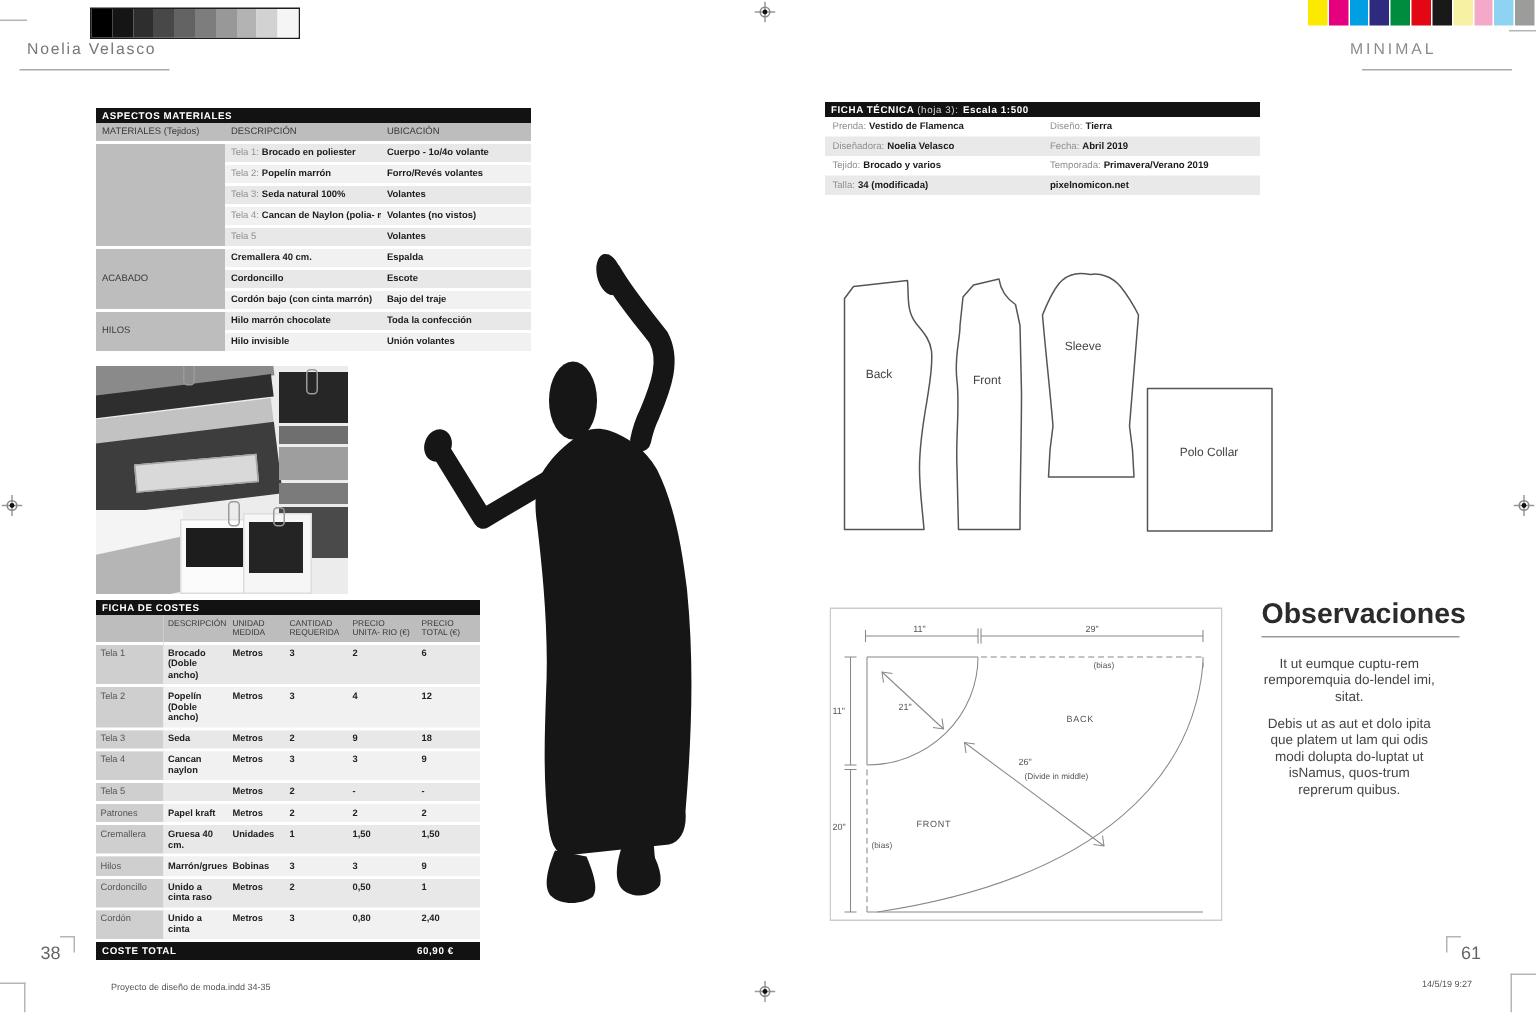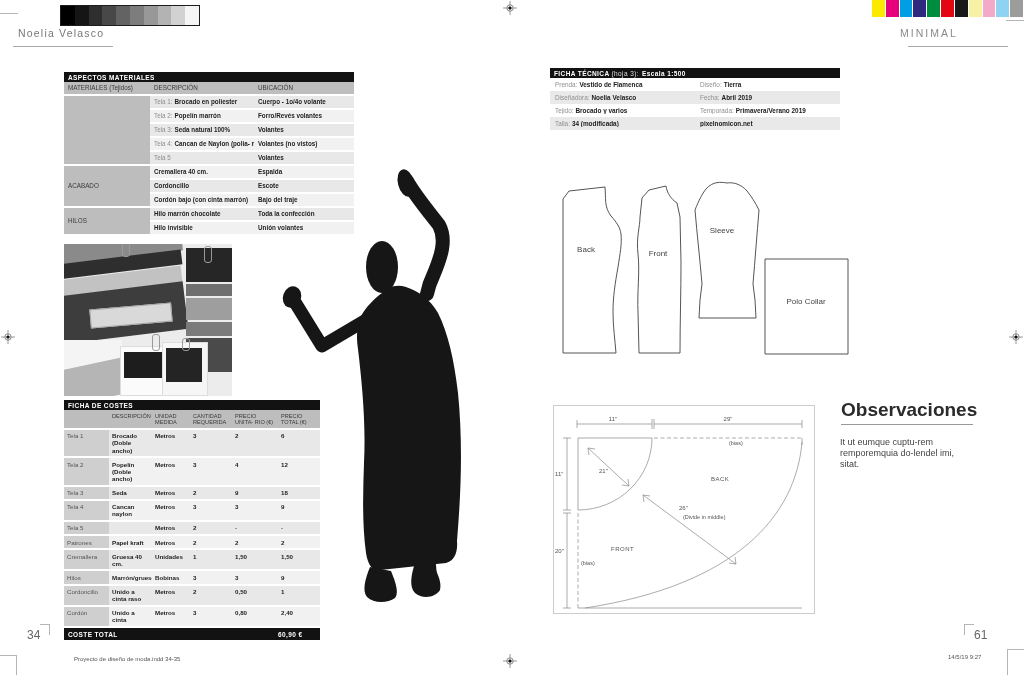--- a/index.html
+++ b/index.html
@@ -66,21 +66,21 @@
   .s11{left:0;top:96px;width:58px;height:56px;background:#f4f4f4}
   .s11b{left:-6px;top:120px;width:70px;height:36px;background:#b5b5b5;transform:rotate(-12deg)}
   .s12{left:56px;top:102px;width:46px;height:48px;background:#fbfbfb;border:1px solid #ddd}
   .s13{left:60px;top:108px;width:38px;height:26px;background:#1d1d1d}
   .s14{left:98px;top:98px;width:44px;height:52px;background:#f6f6f6;border:1px solid #ddd}
   .s15{left:102px;top:104px;width:36px;height:34px;background:#242424}
   .clip{position:absolute;width:6px;height:15px;border:1.5px solid #9a9a9a;border-radius:3px}
 
   
   .obs-title{left:841px;top:399px;font-size:19px;font-weight:bold;color:#2b2b2b}
-  #obs-text{left:840px;top:437px;width:119px;text-align:left}
+  #obs-text{left:840px;top:437px;width:119px;text-align:center}
   .obs-p{margin:0 0 8px 0;font-size:9px;line-height:1.2;color:#444}
 
   
   .pagenum{font-size:12px;color:#666}
   .footnote{font-size:6px;color:#555}
 </style>
 </head>
 <body>
 
 <div id="grayscale-bar" class="bar">
@@ -451,18 +451,19 @@
     <text x="158" y="78" font-size="6" letter-spacing="0.5">BACK</text>
     <text x="58" y="148" font-size="6" letter-spacing="0.5">FRONT</text>
     <text x="28" y="162" font-size="5.5">(bias)</text>
   </g>
 </svg>
 
 <div class="abs obs-title">Observaciones</div>
 <div class="rule" style="left:841px;top:424px;width:132px;background:#999"></div>
 <div class="abs" id="obs-text">
     <p class="obs-p">It ut eumque cuptu-rem remporemquia do-lendel imi, sitat.</p>
+    <p class="obs-p">Debis ut as aut et dolo ipita que platem ut lam qui odis modi dolupta do-luptat ut isNamus, quos-trum reprerum quibus.</p>
   </div>
 
-<div class="abs pagenum" style="left:27px;top:628px">34</div>
+<div class="abs pagenum" style="left:27px;top:628px">38</div>
 <div class="abs pagenum" style="left:974px;top:628px">61</div>
 <div class="abs footnote" style="left:74px;top:656px">Proyecto de diseño de moda.indd   34-35</div>
 <div class="abs footnote" style="left:948px;top:654px">14/5/19   9:27</div>
 
 </body></html>

